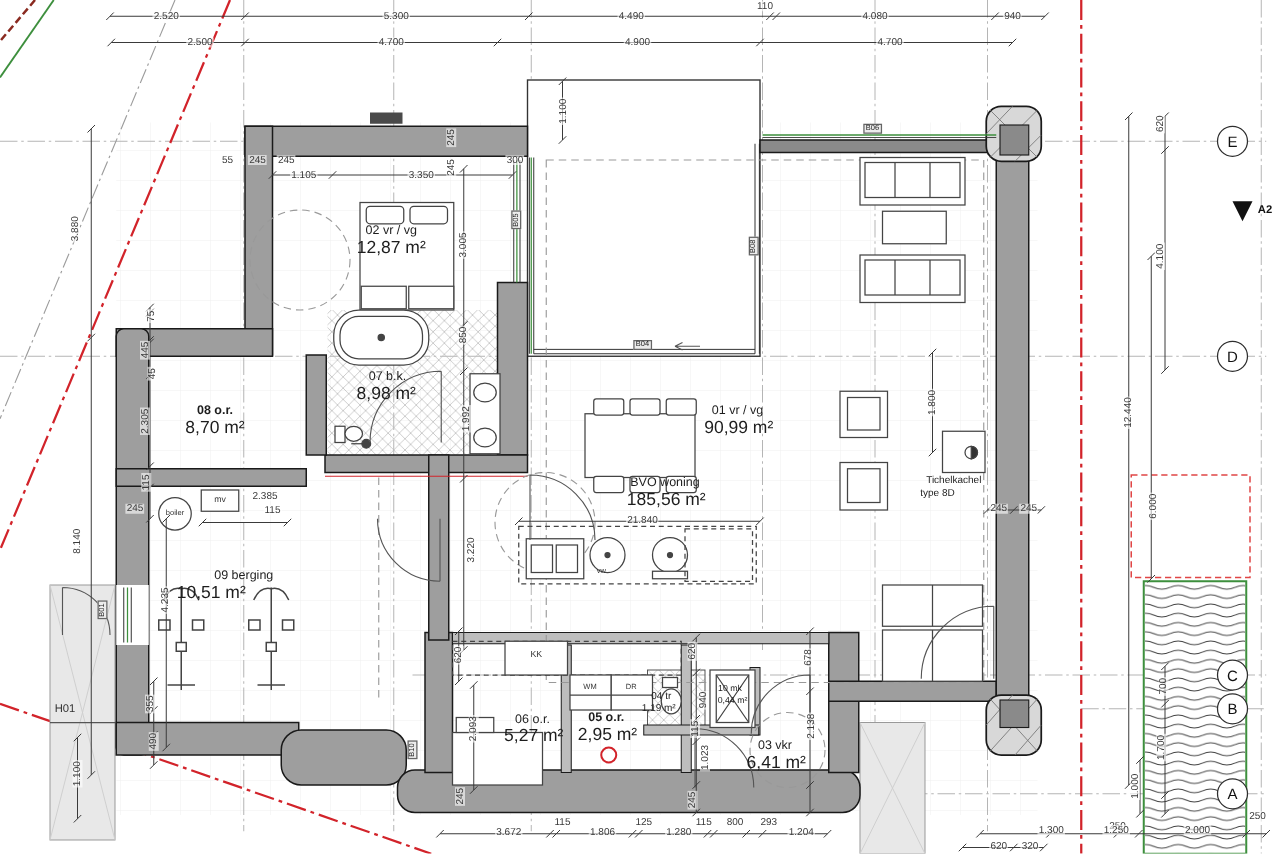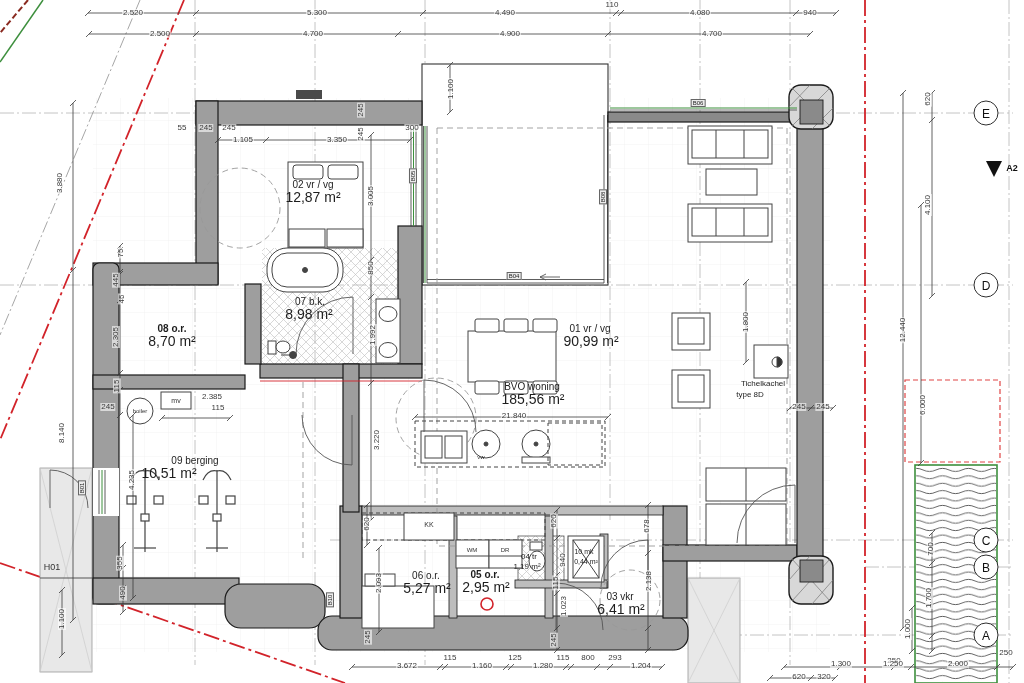--- a/index.html
+++ b/index.html
@@ -490,21 +490,21 @@
       <div class="ann dim rot" style="left: 647px; top: 526px;">678</div>
       <div class="ann dim rot" style="left: 379px; top: 583px;">2.093</div>
       <div class="ann dim rot" style="left: 649px; top: 581px;">2.138</div>
       <div class="ann dim rot" style="left: 563px; top: 560px;">940</div>
       <div class="ann dim rot" style="left: 556px; top: 583px;">115</div>
       <div class="ann dim rot" style="left: 564px; top: 606px;">1.023</div>
       <div class="ann dim rot" style="left: 368px; top: 637px;">245</div>
       <div class="ann dim rot" style="left: 554px; top: 640px;">245</div>
       <div class="ann dim" style="left: 407px; top: 666px;">3.672</div>
       <div class="ann dim" style="left: 450px; top: 658px;">115</div>
-      <div class="ann dim" style="left: 482px; top: 666px;">1.160</div>
+      <div class="ann dim" style="left: 482px; top: 666px;">1.806</div>
       <div class="ann dim" style="left: 515px; top: 658px;">125</div>
       <div class="ann dim" style="left: 543px; top: 666px;">1.280</div>
       <div class="ann dim" style="left: 563px; top: 658px;">115</div>
       <div class="ann dim" style="left: 588px; top: 658px;">800</div>
       <div class="ann dim" style="left: 615px; top: 658px;">293</div>
       <div class="ann dim" style="left: 641px; top: 666px;">1.204</div>
       <div class="ann room" style="left: 313px; top: 185px;">02 vr / vg</div>
       <div class="ann area" style="left: 313px; top: 197px;">12,87 m²</div>
       <div class="ann room" style="left: 310px; top: 302px;">07 b.k.</div>
       <div class="ann area" style="left: 309px; top: 314px;">8,98 m²</div>

